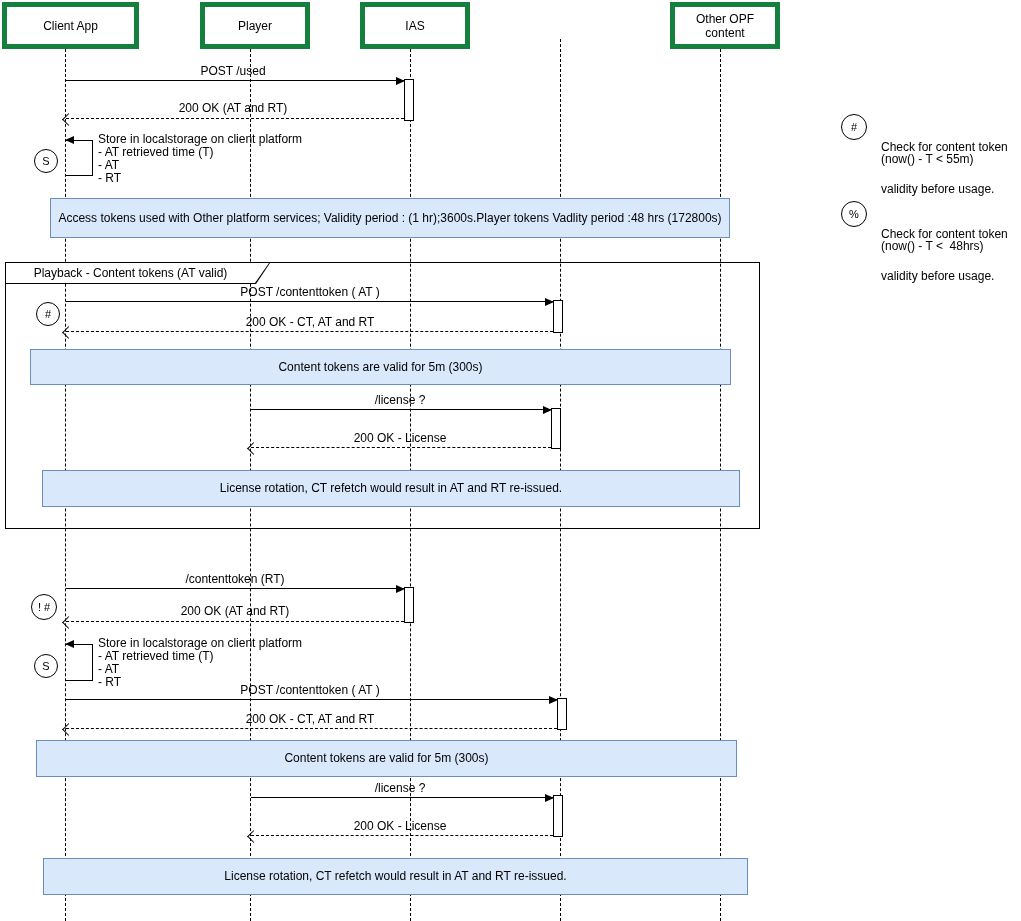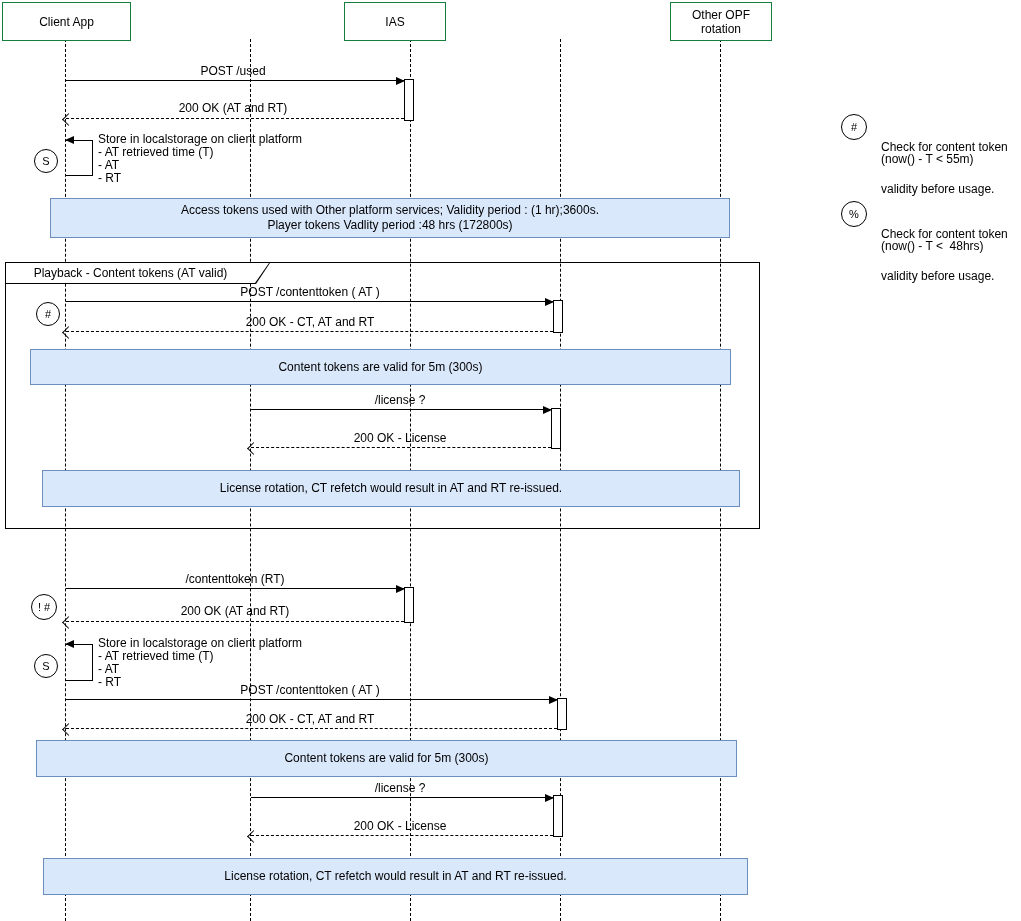--- a/index.html
+++ b/index.html
@@ -1,35 +1,35 @@
 <!DOCTYPE html>
 <html><head>
 <meta charset="utf-8">
 <style>
   html,body{margin:0;padding:0;background:#fff;}
   #canvas{
     position:relative;width:1021px;height:921px;background:#fff;overflow:hidden;
     font-family:"Liberation Sans",sans-serif;font-size:12px;color:#000;
   }
   .actor{
-    position:absolute;height:37px;border:1px solid #15803d;background:#fff;
+    position:absolute;height:37px;border:5px solid #15803d;background:#fff;
     display:flex;align-items:center;justify-content:center;text-align:center;line-height:14px;
   }
   .lifeline{position:absolute;top:39px;height:882px;width:0;border-left:1px dashed #000;}
   .msg{position:absolute;height:0;border-top:1px solid #000;}
   .msg.dashed{border-top-style:dashed;}
   .head-r{position:absolute;right:-1px;top:-4px;width:0;height:0;
     border-left:9px solid #000;border-top:4px solid transparent;border-bottom:4px solid transparent;}
   .head-l-open{position:absolute;left:-2px;top:-4px;width:8px;height:8px;
     border-left:1px solid #000;border-bottom:1px solid #000;transform:rotate(45deg);background:transparent;}
   .mlabel{position:absolute;transform:translateX(-50%);white-space:nowrap;}
   .bar{position:absolute;width:10px;background:#fff;border:1px solid #000;box-sizing:border-box;}
   .note{
     position:absolute;background:#dae8fc;border:1px solid #6c8ebf;box-sizing:border-box;
-    display:flex;flex-direction:column;align-items:center;justify-content:center;text-align:center;line-height:15px;
+    display:flex;flex-direction:row;align-items:center;justify-content:center;text-align:center;line-height:15px;
   }
   .frame{position:absolute;border:1px solid #000;box-sizing:border-box;background:transparent;}
   .frame-tab{position:absolute;left:0;top:0;height:21px;background:#000;
     clip-path:polygon(0 0,100% 0,calc(100% - 14px) 100%,0 100%);}
   .frame-tab-inner{position:absolute;left:0;top:0;width:calc(100% - 1px);height:20px;background:#fff;
     clip-path:polygon(0 0,100% 0,calc(100% - 14px) 100%,0 100%);
     display:flex;align-items:center;justify-content:center;padding-right:14px;box-sizing:border-box;white-space:nowrap;}
   .circ{position:absolute;width:22px;height:22px;border:1px solid #000;border-radius:50%;background:#fff;
     display:flex;align-items:center;justify-content:center;font-size:11px;white-space:pre;}
   .selfbracket{position:absolute;border-top:1px solid #000;border-right:1px solid #000;border-bottom:1px solid #000;box-sizing:border-box;}
@@ -45,25 +45,28 @@
 
   <div class="lifeline" style="left:65px;"></div>
   <div class="lifeline" style="left:250px;"></div>
   <div class="lifeline" style="left:410px;"></div>
   <div class="lifeline" style="left:560px;"></div>
   <div class="lifeline" style="left:720px;"></div>
 
   <div class="actor" style="left:2px;top:2px;width:127px;">
       <span>Client App</span>
     </div>
-  <div class="actor" style="left:344px;top:2px;width:100px;">
+  <div class="actor" style="left:200px;top:2px;width:100px;">
+      <span>Player</span>
+    </div>
+  <div class="actor" style="left:360px;top:2px;width:100px;">
       <span>IAS</span>
     </div>
   <div class="actor" style="left:670px;top:2px;width:100px;">
-      <span>Other OPF rotation</span>
+      <span>Other OPF content</span>
     </div>
 
   <div class="mlabel" style="left:233px;top:64px;">POST /used</div>
   <div class="msg" style="left:66px;top:80px;width:338px;">
     <span class="head-r"></span>
   </div>
   <div class="bar" style="left:404px;top:79px;height:42px;"></div>
   <div class="mlabel" style="left:233px;top:101px;">200 OK (AT and RT)</div>
   <div class="msg dashed" style="left:66px;top:118px;width:338px;">
     <span class="head-l-open"></span>

